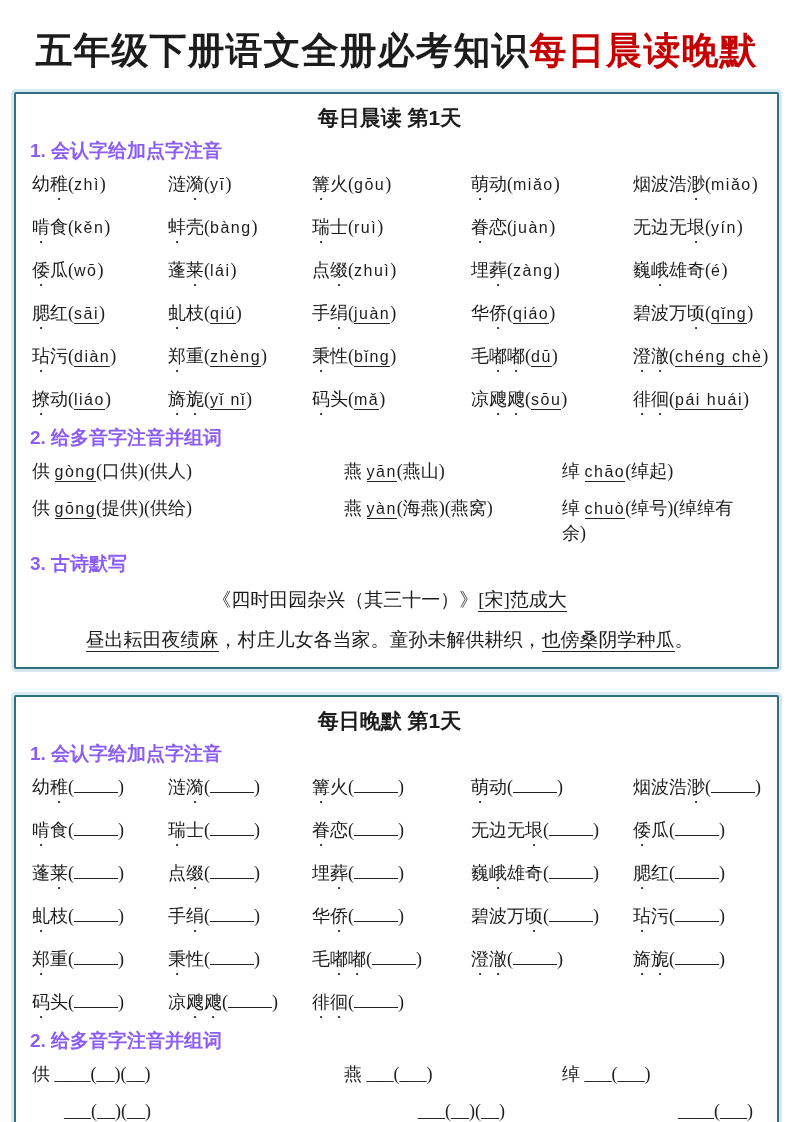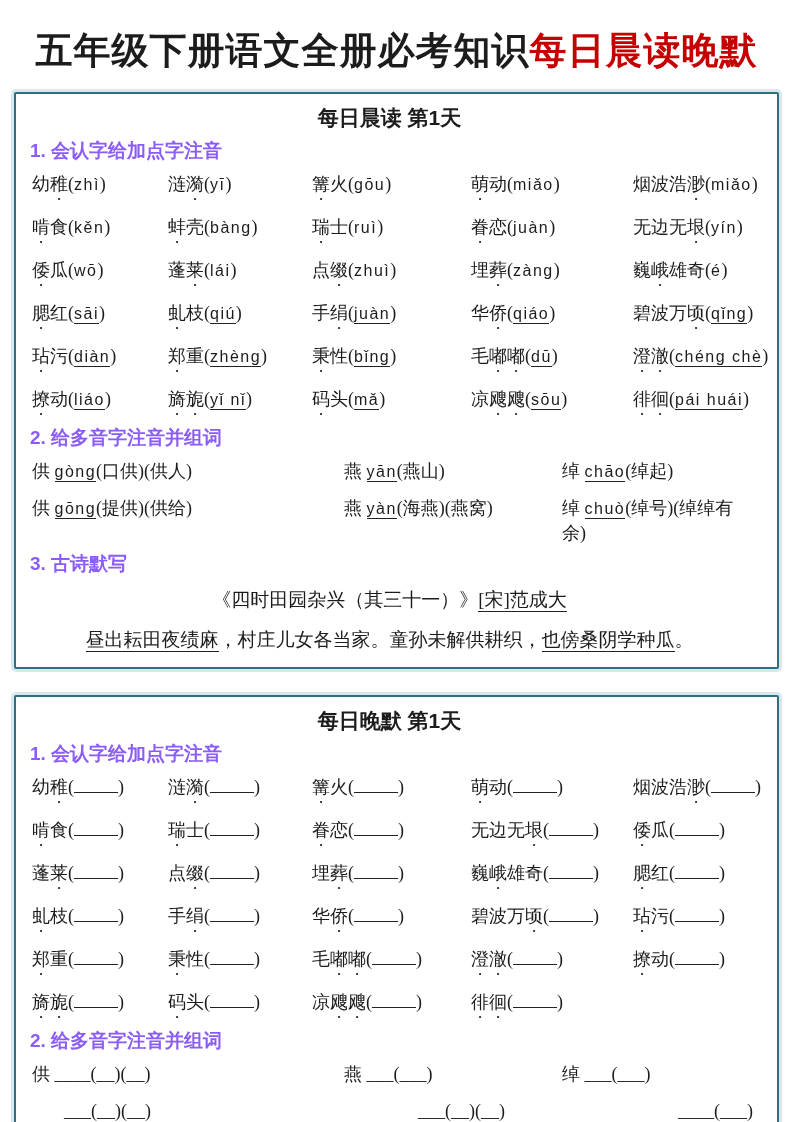--- a/index.html
+++ b/index.html
@@ -142,21 +142,20 @@
       <div class="cell"><span class="word"><span class="dc">腮</span><span>红</span></span>(<span class="blank"></span>)</div>
       <div class="cell"><span class="word"><span class="dc">虬</span><span>枝</span></span>(<span class="blank"></span>)</div>
       <div class="cell"><span class="word"><span>手</span><span class="dc">绢</span></span>(<span class="blank"></span>)</div>
       <div class="cell"><span class="word"><span>华</span><span class="dc">侨</span></span>(<span class="blank"></span>)</div>
       <div class="cell"><span class="word"><span>碧</span><span>波</span><span>万</span><span class="dc">顷</span></span>(<span class="blank"></span>)</div>
       <div class="cell"><span class="word"><span class="dc">玷</span><span>污</span></span>(<span class="blank"></span>)</div>
       <div class="cell"><span class="word"><span class="dc">郑</span><span>重</span></span>(<span class="blank"></span>)</div>
       <div class="cell"><span class="word"><span class="dc">秉</span><span>性</span></span>(<span class="blank"></span>)</div>
       <div class="cell"><span class="word"><span>毛</span><span class="dc">嘟</span><span class="dc">嘟</span></span>(<span class="blank"></span>)</div>
       <div class="cell"><span class="word"><span class="dc">澄</span><span class="dc">澈</span></span>(<span class="blank"></span>)</div>
-      <div class="cell"><span class="word"><span class="dc">撩</span><span>动</span></span>(<span class="blank"></span>)</div>
       <div class="cell"><span class="word"><span class="dc">旖</span><span class="dc">旎</span></span>(<span class="blank"></span>)</div>
       <div class="cell"><span class="word"><span class="dc">码</span><span>头</span></span>(<span class="blank"></span>)</div>
       <div class="cell"><span class="word"><span>凉</span><span class="dc">飕</span><span class="dc">飕</span></span>(<span class="blank"></span>)</div>
       <div class="cell"><span class="word"><span class="dc">徘</span><span class="dc">徊</span></span>(<span class="blank"></span>)</div>
     </div>
   <div class="sec-title">2. 给多音字注音并组词</div>
   <div class="poly-grid" id="e-poly-1">
       <div class="pcell">供 ____(__)(__)</div>
       <div class="pcell">燕 ___(___)</div>
       <div class="pcell">绰 ___(___)</div>

